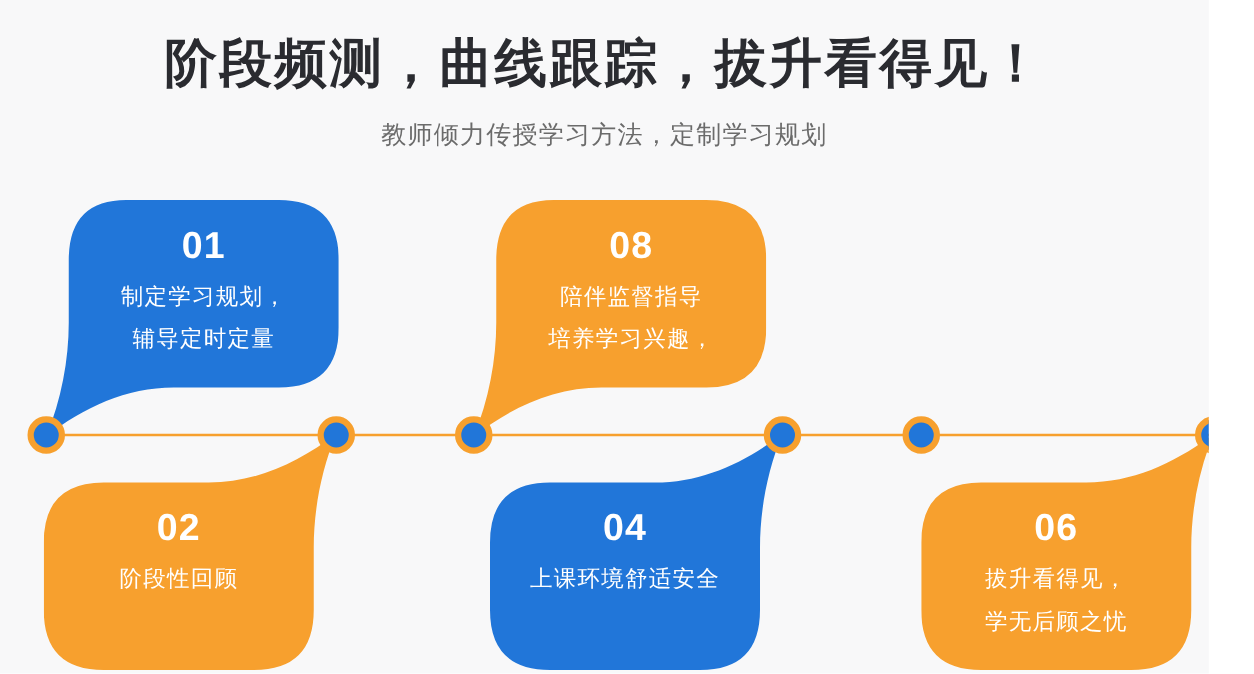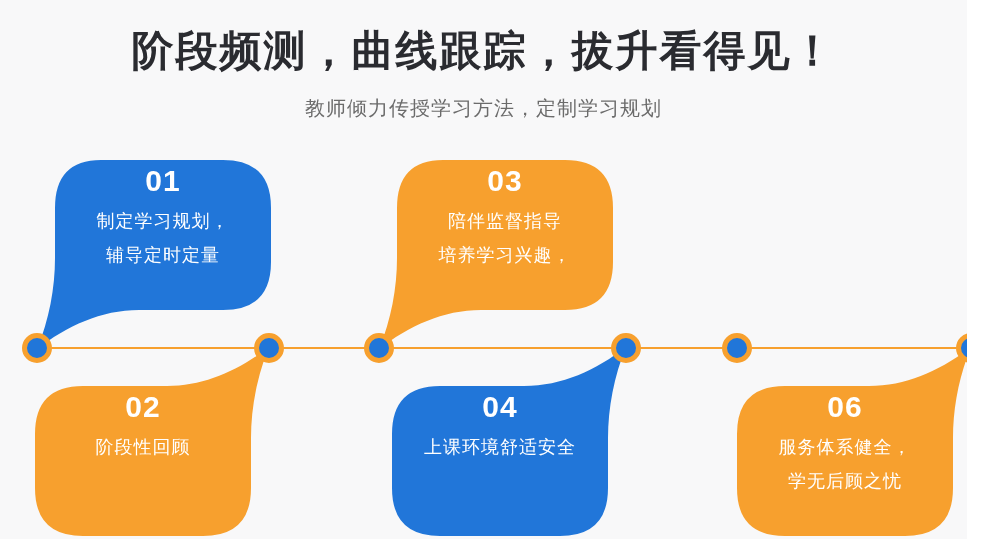--- a/index.html
+++ b/index.html
@@ -48,21 +48,21 @@
   }
   .bubble{
     position:absolute;width:242px;height:190px;z-index:2;
   }
   .bubble svg{position:absolute;left:0;top:0;display:block;}
   .bubble.blue path{fill:var(--c-blue);}
   .bubble.orange path{fill:var(--c-orange);}
   .content{
     position:absolute;width:216px;height:150px;
     display:flex;flex-direction:column;align-items:center;
-    padding-top:0;
+    padding-top:16px;
     color:var(--c-bubble_text);
     text-align:center;
   }
   .bubble.top .content{left:26px;top:0;}
   .bubble.bottom .content{left:0;top:40px;}
   .num{
     font-size:30px;font-weight:bold;line-height:42px;
     letter-spacing:1px;margin-bottom:2px;
   }
   .ln{
@@ -88,21 +88,21 @@
       <div class="ln">制定学习规划，</div>
       <div class="ln">辅导定时定量</div>
     </div>
   </div>
 
   <div class="bubble top orange" style="left:371px;top:160px;">
     <svg width="242" height="190" viewBox="0 0 242 190">
       <path d="M72 0 L194 0 Q242 0 242 48 L242 102 Q242 150 194 150 L110 150 C72 150 38 166 8 189 C20 160 26 128 26 98 L26 48 Q26 0 72 0 Z"></path>
     </svg>
     <div class="content">
-      <div class="num">03</div>
+      <div class="num">08</div>
       <div class="ln">陪伴监督指导</div>
       <div class="ln">培养学习兴趣，</div>
     </div>
   </div>
 
 
   <div class="bubble bottom orange" style="left:35px;top:346px;">
     <svg width="242" height="190" viewBox="0 0 242 190">
       <path d="M48 40 L132 40 C170 40 204 24 234 1 C222 30 216 62 216 92 L216 142 Q216 190 168 190 L48 190 Q0 190 0 142 L0 88 Q0 40 48 40 Z"></path>
     </svg>
@@ -122,21 +122,21 @@
       <div class="ln"></div>
     </div>
   </div>
 
   <div class="bubble bottom orange" style="left:737px;top:346px;">
     <svg width="242" height="190" viewBox="0 0 242 190">
       <path d="M48 40 L132 40 C170 40 204 24 234 1 C222 30 216 62 216 92 L216 142 Q216 190 168 190 L48 190 Q0 190 0 142 L0 88 Q0 40 48 40 Z"></path>
     </svg>
     <div class="content">
       <div class="num">06</div>
-      <div class="ln">服务体系健全，</div>
+      <div class="ln">拔升看得见，</div>
       <div class="ln">学无后顾之忧</div>
     </div>
   </div>
 
   <span class="node" style="left:22px;"></span>
   <span class="node" style="left:254px;"></span>
   <span class="node" style="left:364px;"></span>
   <span class="node" style="left:611px;"></span>
   <span class="node" style="left:722px;"></span>
   <span class="node" style="left:956px;"></span>

